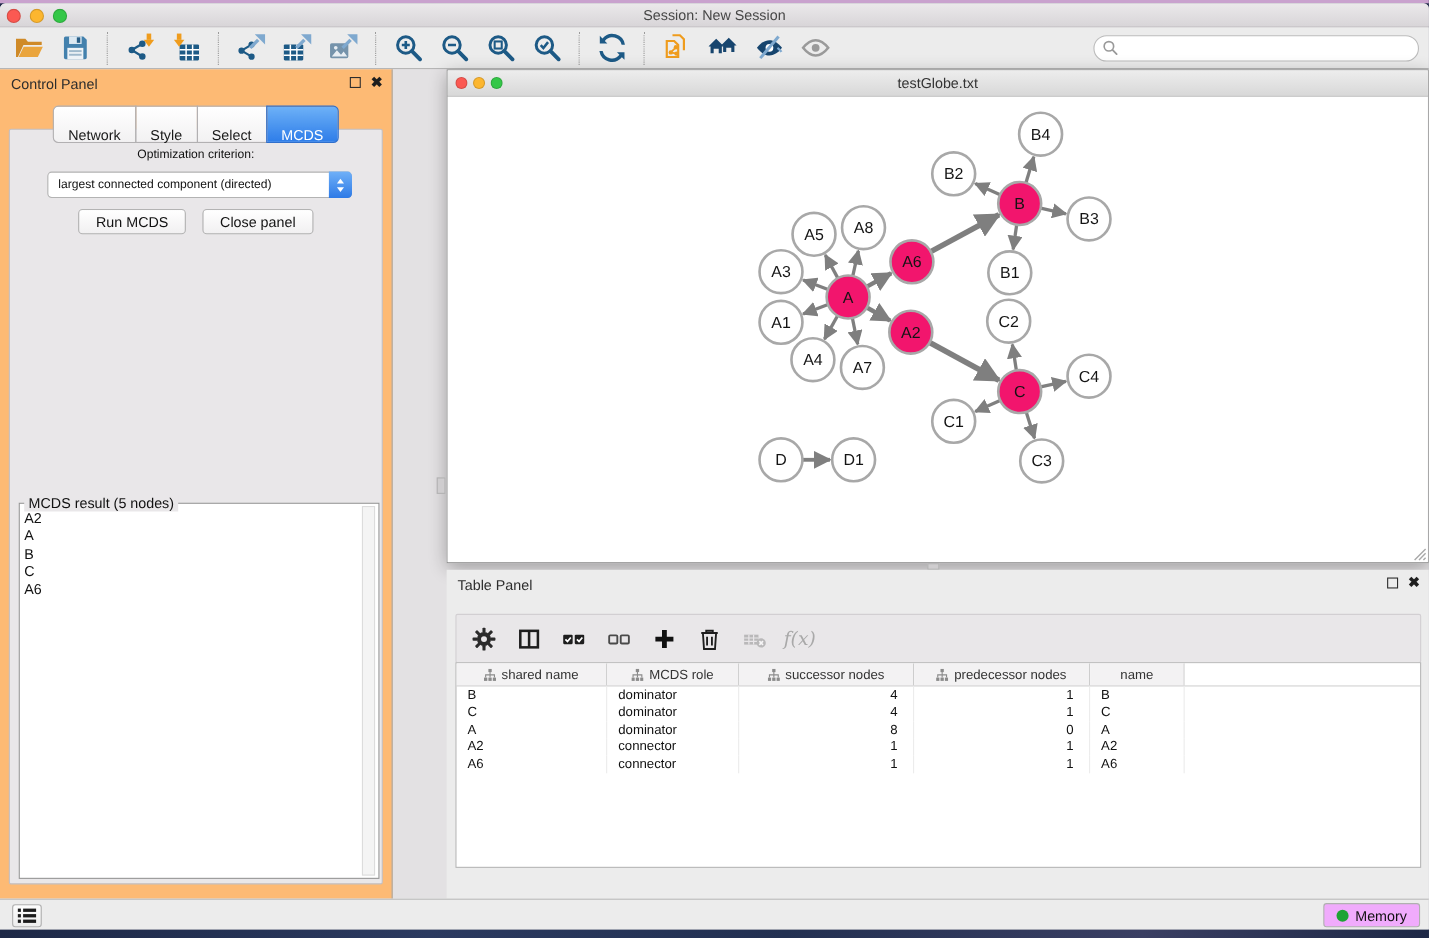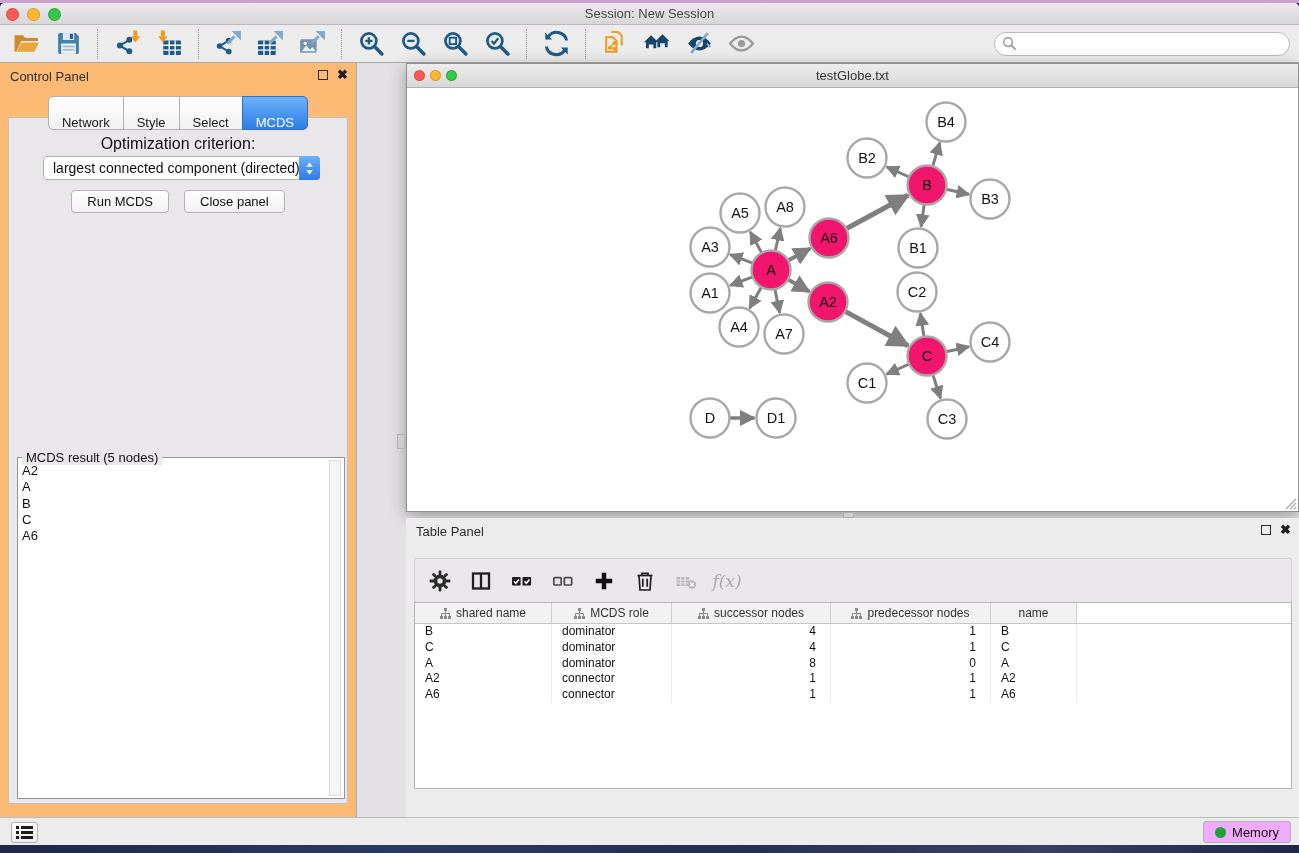--- a/index.html
+++ b/index.html
@@ -48,23 +48,23 @@
   .seg { display:flex; justify-content:center; }
   .seg .tab { background:linear-gradient(#ffffff,#f2f1f2); border:1px solid #b2b0b2; height:22px;
     line-height:20px; padding:16px 13px; font-size:13px; color:#1a1a1a; margin-left:-1px; }
   .seg .tab:first-child { border-radius:5px 0 0 5px; margin-left:0; }
   .seg .tab:last-child  { border-radius:0 5px 5px 0; }
   .seg .tab.active { background:linear-gradient(#6db1f7,#2e7de9); border-color:#2f6fcc; color:#fff; }
 
   .cp-tabs { position:absolute; left:0; right:0; top:33px; z-index:2; }
   .cp-body { position:absolute; left:8px; right:8px; top:54px; bottom:13px;
     background:#e9e7e9; border:1px solid #c2bfc2; border-radius:2px; }
-  .opt-label { position:absolute; left:0; right:0; top:17px; text-align:center; font-size:16px; color:#111; }
+  .opt-label { position:absolute; left:0; right:0; top:17px; text-align:center; font-size:11px; color:#111; }
   .criterion { position:absolute; left:34px; right:27px; top:38px; height:24px; background:#fff;
-    border:1px solid #b3b3b3; border-radius:4px; font-size:14px; color:#111; line-height:22px;
+    border:1px solid #b3b3b3; border-radius:4px; font-size:11px; color:#111; line-height:22px;
     padding-left:9px; }
   .criterion .stepper { position:absolute; right:-1px; top:-1px; width:21px; height:24px;
     background:linear-gradient(#6fb0f8,#2e7ae6); border-radius:0 4px 4px 0; display:flex;
     align-items:center; justify-content:center; }
   .cp-buttons { position:absolute; left:0; right:0; top:72px; display:flex; justify-content:center; gap:15px; }
   .btn { background:linear-gradient(#ffffff,#f1f0f1); border:1px solid #b3b3b3; border-radius:4px;
     height:23px; padding:0 15px; font-size:13px; color:#111; line-height:21px; }
 
   .groupbox { position:absolute; left:8px; right:2px; top:339px; bottom:4px;
     border:1px solid #949494; background:#fff; }

